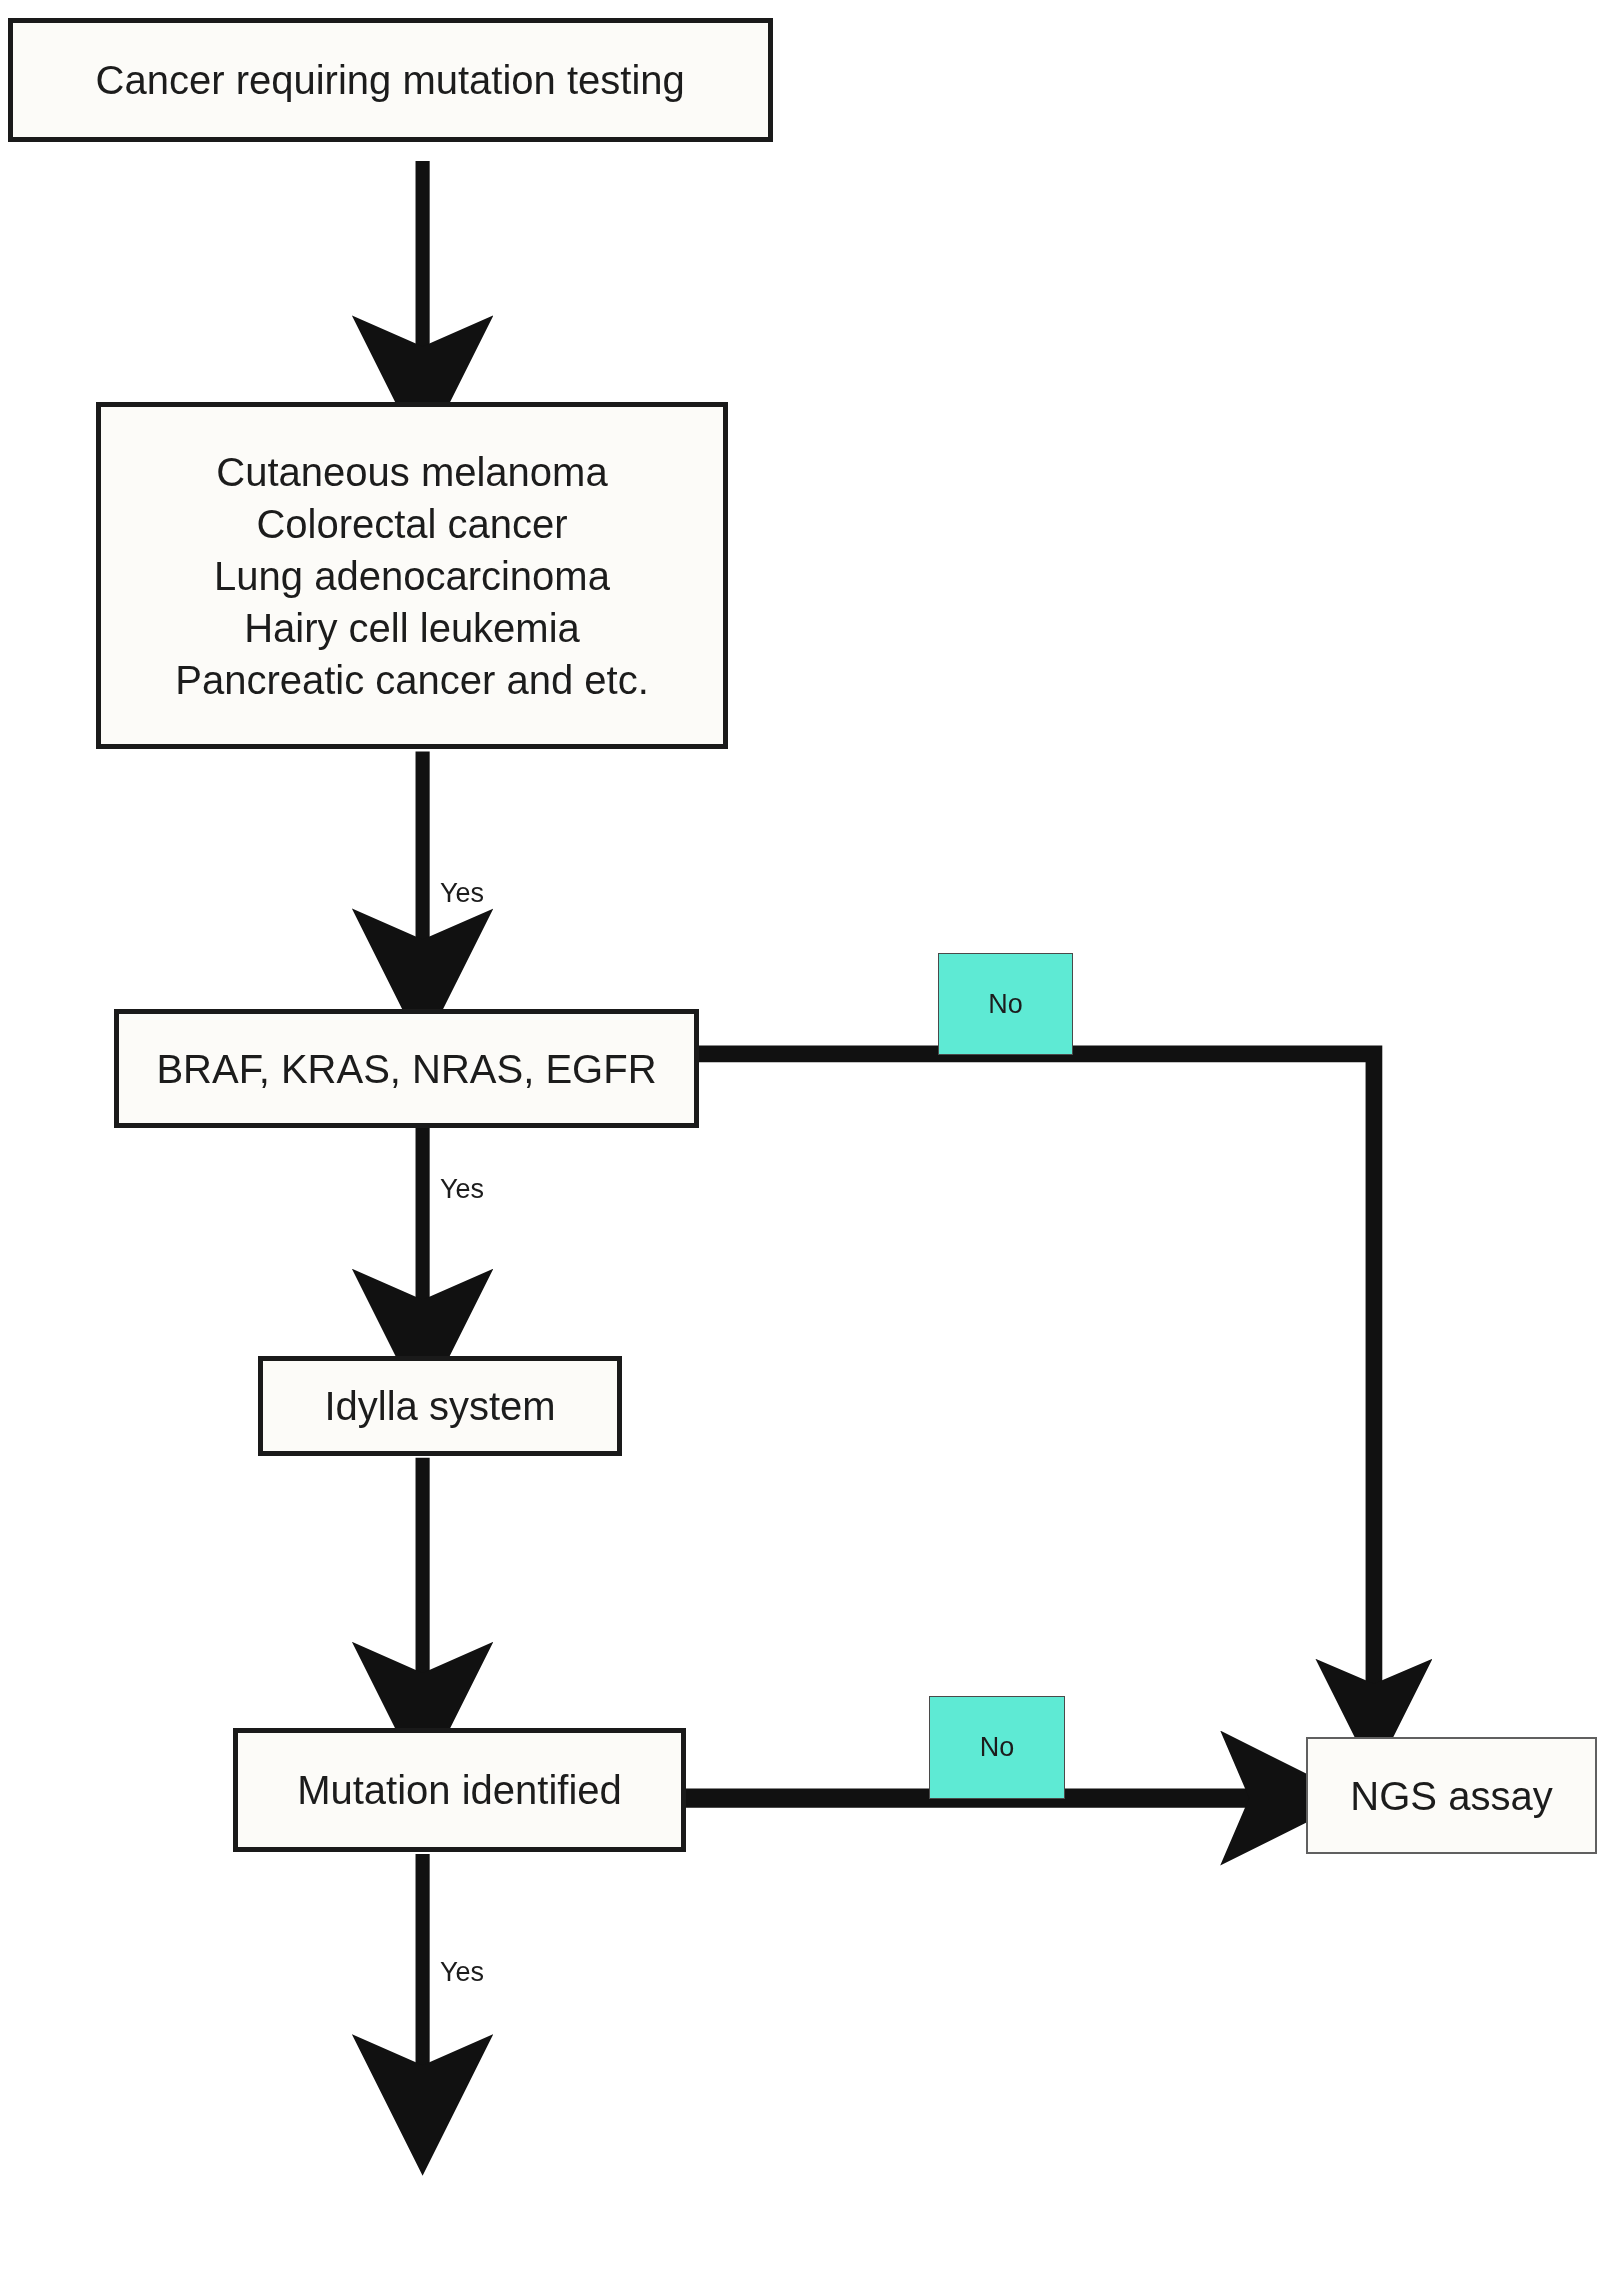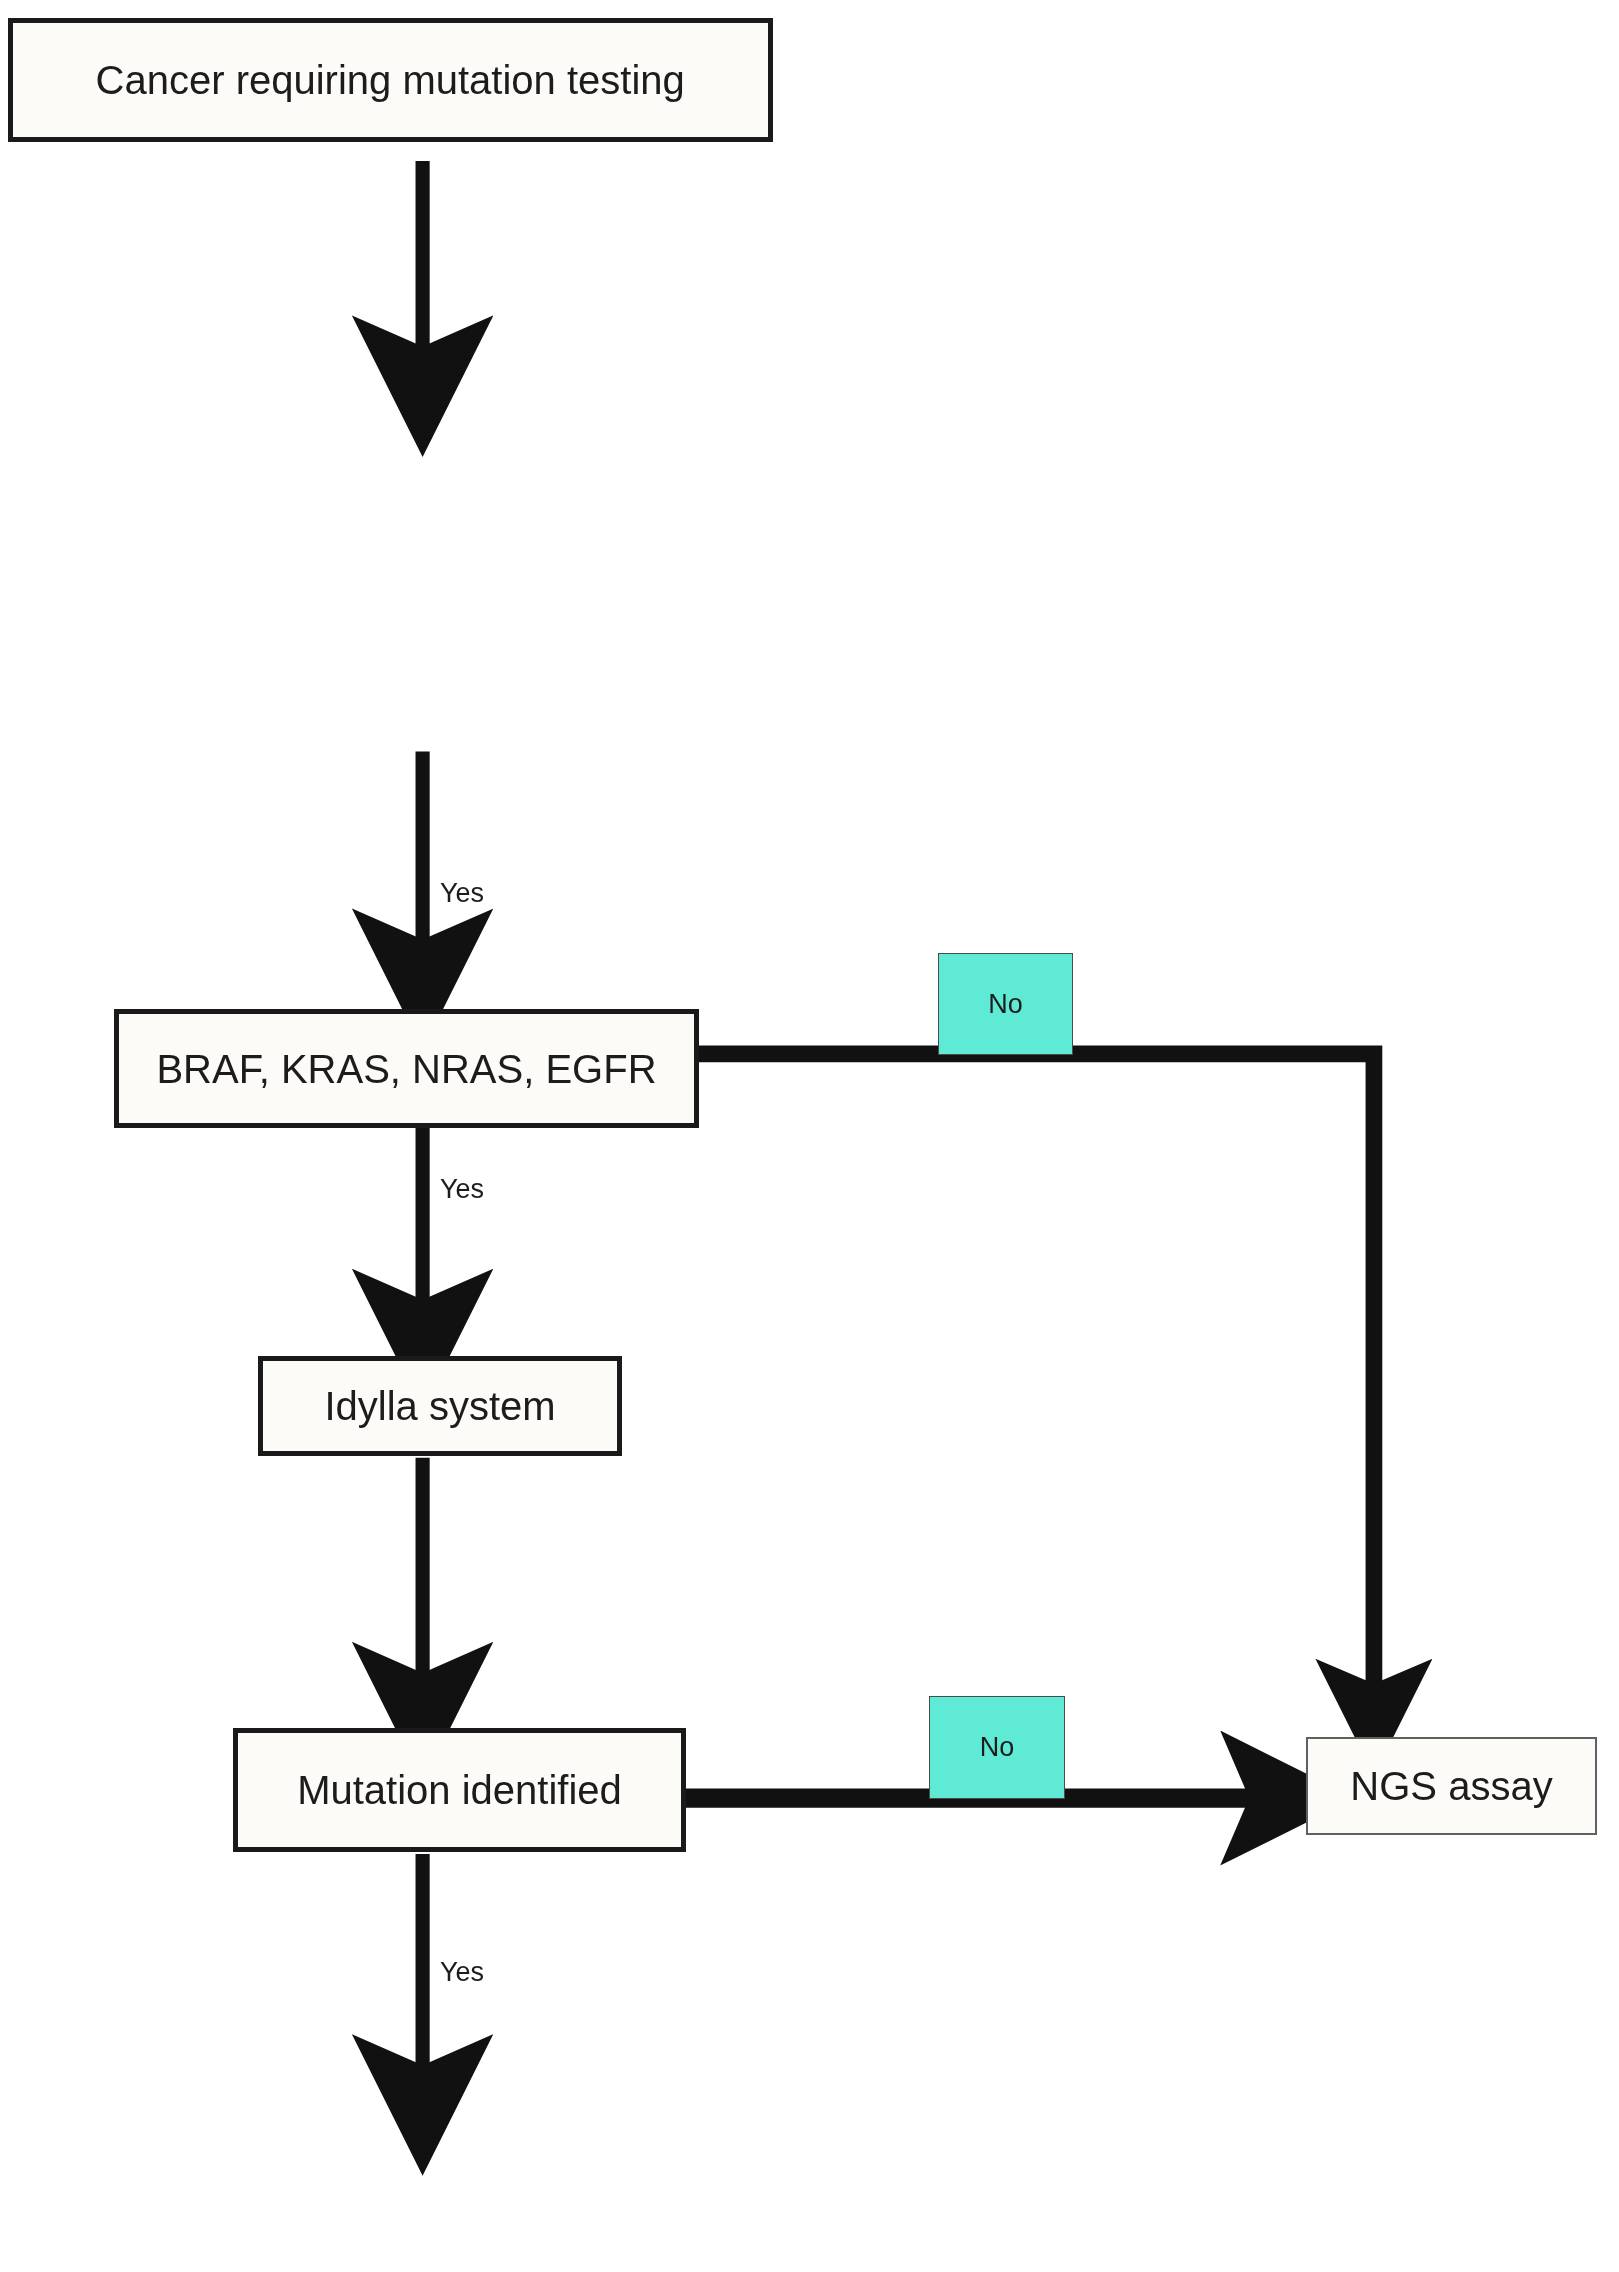--- a/index.html
+++ b/index.html
@@ -94,34 +94,41 @@
 
     <line x1="1066" y1="2795" x2="2005" y2="2795" stroke="#111111" stroke-width="30" marker-end="url(#arrowThick)"></line>
 
     <line x1="657" y1="2882" x2="657" y2="3272" stroke="#111111" stroke-width="22" marker-end="url(#arrowThin)"></line>
   </svg>
 
   <div class="node" style="left:7.7px; top:18px; width:765px; height:124px;">
     <span class="node-lines">Cancer requiring mutation testing</span>
   </div>
 
+  <div class="node" style="left:96px; top:402px; width:632px; height:347px;">
+    <span class="node-lines">Cutaneous melanoma
+Colorectal cancer
+Lung adenocarcinoma
+Hairy cell leukemia
+Pancreatic cancer and etc.</span>
+  </div>
 
   <div class="node" style="left:114px; top:1009px; width:585px; height:119px;">
     <span class="node-lines">BRAF, KRAS, NRAS, EGFR</span>
   </div>
 
   <div class="node" style="left:252px; top:1356px; width:364px; height:100px;margin-left:6px;">
     <span class="node-lines">Idylla system</span>
   </div>
 
   <div class="node" style="left:233px; top:1728px; width:453px; height:124px;">
     <span class="node-lines">Mutation identified</span>
   </div>
 
-  <div class="node thin-border" style="left:1306px; top:1737px; width:291px; height:98px;">
+  <div class="node thin-border" style="left:1306px; top:1737px; width:291px; height:117px;">
     <span class="node-lines">NGS assay</span>
   </div>
 
 
   <div class="edge-label" style="left:440px; top:880px;">Yes</div>
 
   <div class="edge-label" style="left:440px; top:1176px;">Yes</div>
 
   <div class="edge-label" style="left:440px; top:1959px;">Yes</div>
 

